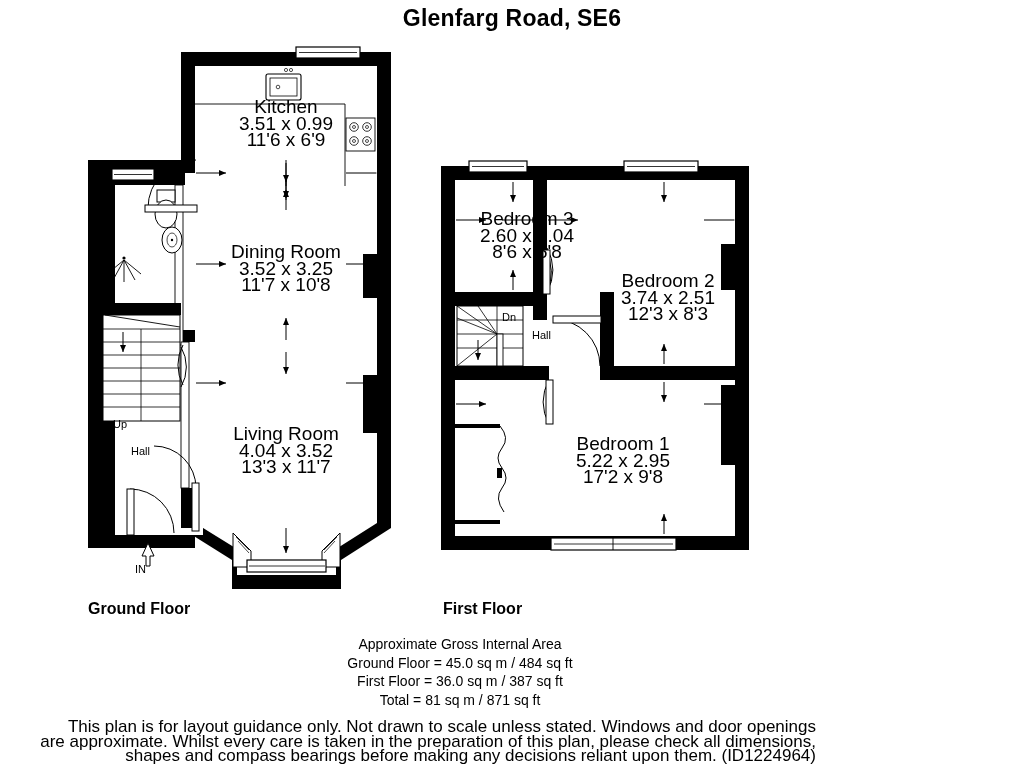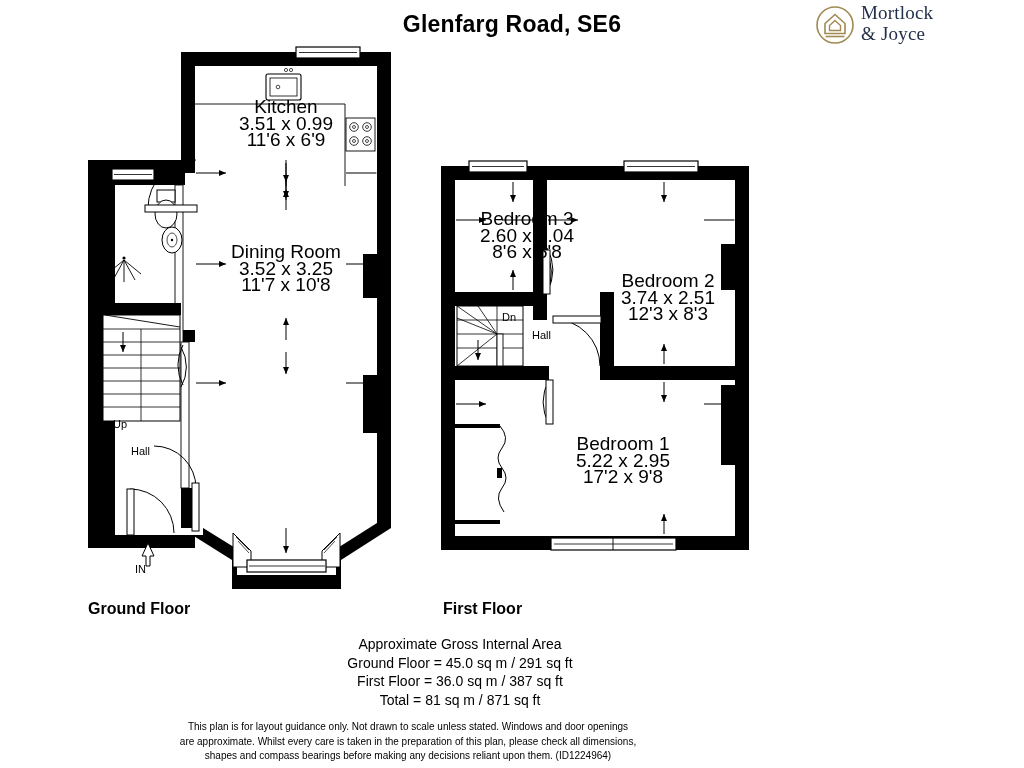--- a/index.html
+++ b/index.html
@@ -12,21 +12,21 @@
     overflow: hidden;
   }
   #page { position: relative; width: 1024px; height: 768px; }
 
   
   .title {
     position: absolute; top: 0; left: 0; width: 1024px;
     text-align: center;
     font-size: 23px; font-weight: bold; letter-spacing: 0.2px;
     line-height: 30px;
-    padding-top: 9px;
+    padding-top: 3px;
   }
   .logo { position: absolute; top: 4px; left: 815px; width: 140px; height: 44px; }
   .logo-mark { position: absolute; left: 0; top: 1px; width: 40px; height: 40px; }
   .logo-text {
     position: absolute; left: 46px; top: -2px;
     font-family: "Liberation Serif", serif;
     font-size: 19px; line-height: 21px;
     color: #23304a; letter-spacing: 0.2px;
   }
 
@@ -50,43 +50,31 @@
   .floor-caption {
     position: absolute; font-size: 16px; font-weight: bold; white-space: nowrap;
   }
 
   
   .area-block {
     position: absolute; left: 0; width: 872px; text-align: center;
     font-size: 14px; line-height: 18.5px; margin-left: 24px;
   }
   .disclaimer {
-    position: absolute; left: 0; width: 816px; text-align: center;
-    font-size: 10px; line-height: 14.5px; color: #000;
+    position: absolute; left: 0; width: 816px; text-align: right;
+    font-size: 17px; line-height: 14.5px; color: #000;
   }
 </style>
 </head>
 <body>
 
 <div id="page">
 
   <div class="title">Glenfarg Road, SE6</div>
 
-  <div class="logo">
-    <svg class="logo-mark" viewBox="0 0 40 40">
-      <circle cx="20" cy="20" r="18" fill="none" stroke="#a08a52" stroke-width="1.6"></circle>
-      <path d="M20 9.5 L30 18.5 L30 28.5 L10 28.5 L10 18.5 Z" fill="none" stroke="#a08a52" stroke-width="1.6"></path>
-      <path d="M20 15.5 L25.5 20.5 L25.5 25.5 L14.5 25.5 L14.5 20.5 Z" fill="none" stroke="#a08a52" stroke-width="1.4"></path>
-      <line x1="10.5" y1="31.5" x2="29.5" y2="31.5" stroke="#a08a52" stroke-width="1.6"></line>
-    </svg>
-    <div class="logo-text">
-      <span>Mortlock</span><br>
-      <span>&amp; Joyce</span>
-    </div>
-  </div>
 
   <svg class="plan-svg" width="1024" height="768" viewBox="0 0 1024 768">
     <defs>
       <marker id="ah" markerWidth="8" markerHeight="8" refX="7" refY="4" orient="auto">
         <path d="M0,1 L7,4 L0,7 z" fill="#000"></path>
       </marker>
     </defs>
 
     <g>
 
@@ -313,20 +301,25 @@
     <span class="d1">3.51 x 0.99</span>
     <span class="d2">11'6 x 6'9</span>
   </div>
 
   <div class="room-label" style="left:225px; top:244px; width:122px;">
     <span class="nm">Dining Room</span>
     <span class="d1">3.52 x 3.25</span>
     <span class="d2">11'7 x 10'8</span>
   </div>
 
+  <div class="room-label" style="left:225px; top:426px; width:122px;">
+    <span class="nm">Living Room</span>
+    <span class="d1">4.04 x 3.52</span>
+    <span class="d2">13'3 x 11'7</span>
+  </div>
 
   <div class="small-label" style="left:113px; top:416px;">Up</div>
   <div class="small-label" style="left:131px; top:443px;">Hall</div>
   <div class="small-label" style="left:135px; top:561px; font-weight:normal;text-align:right;">IN</div>
 
   <div class="room-label" style="left:468px; top:211px; width:118px;">
     <span class="nm">Bedroom 3</span>
     <span class="d1">2.60 x 2.04</span>
     <span class="d2">8'6 x 6'8</span>
   </div>
@@ -344,21 +337,21 @@
   </div>
 
   <div class="small-label" style="left:502px; top:309px;">Dn</div>
   <div class="small-label" style="left:532px; top:327px;">Hall</div>
 
   <div class="floor-caption" style="left:88px; top:600px;">Ground Floor</div>
   <div class="floor-caption" style="left:443px; top:600px;">First Floor</div>
 
   <div class="area-block" style="top:635px;">
     <div>Approximate Gross Internal Area</div>
-    <div>Ground Floor = 45.0 sq m / 291 sq ft</div>
+    <div>Ground Floor = 45.0 sq m / 484 sq ft</div>
     <div>First Floor = 36.0 sq m / 387 sq ft</div>
     <div>Total = 81 sq m / 871 sq ft</div>
   </div>
 
   <div class="disclaimer" style="top:720px;">
     <div>This plan is for layout guidance only. Not drawn to scale unless stated. Windows and door openings</div>
     <div>are approximate. Whilst every care is taken in the preparation of this plan, please check all dimensions,</div>
     <div>shapes and compass bearings before making any decisions reliant upon them. (ID1224964)</div>
   </div>
 

